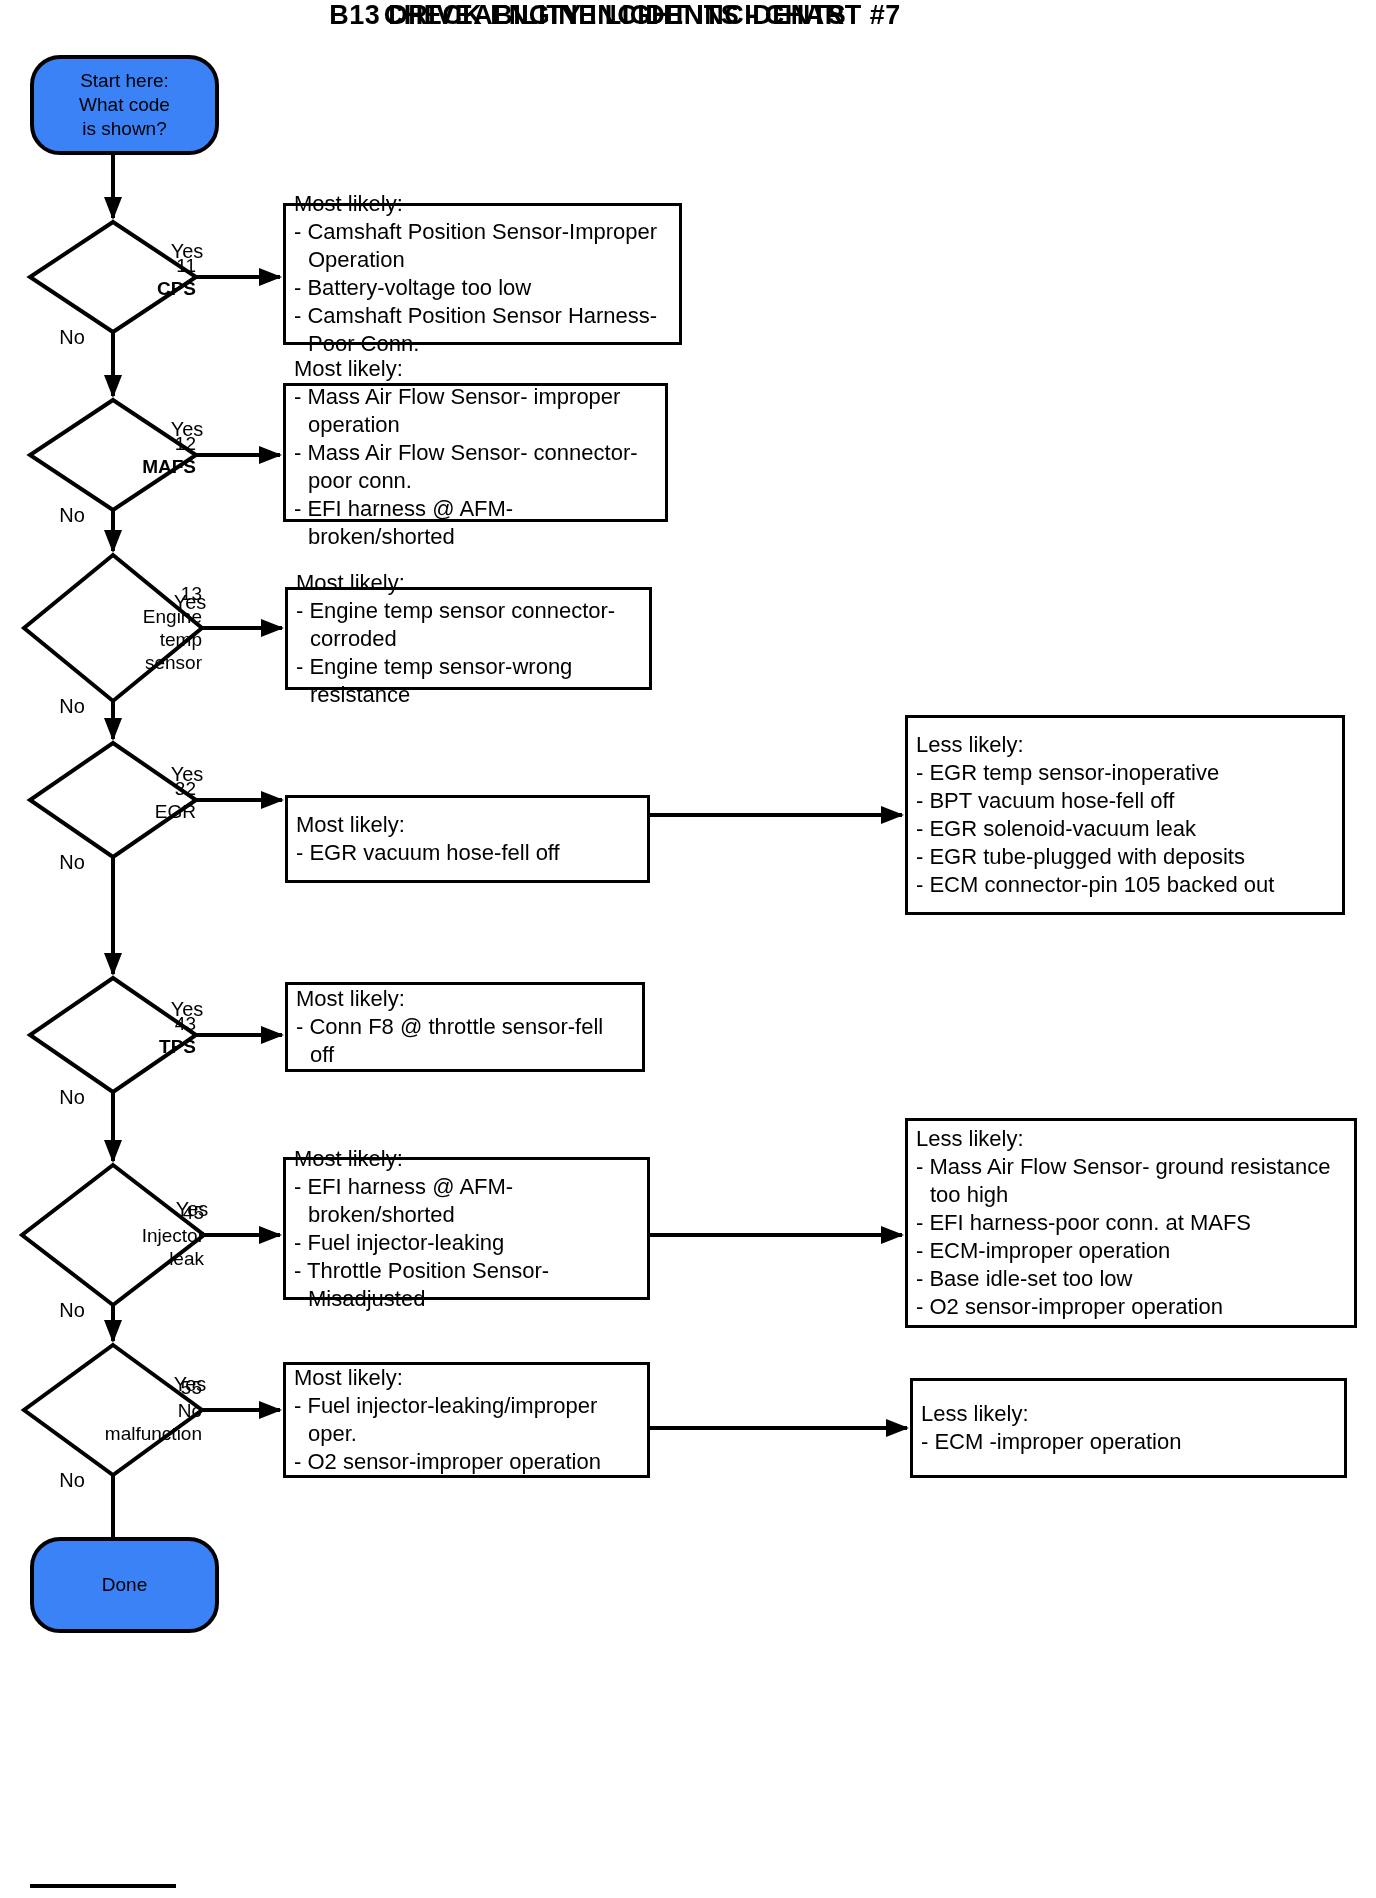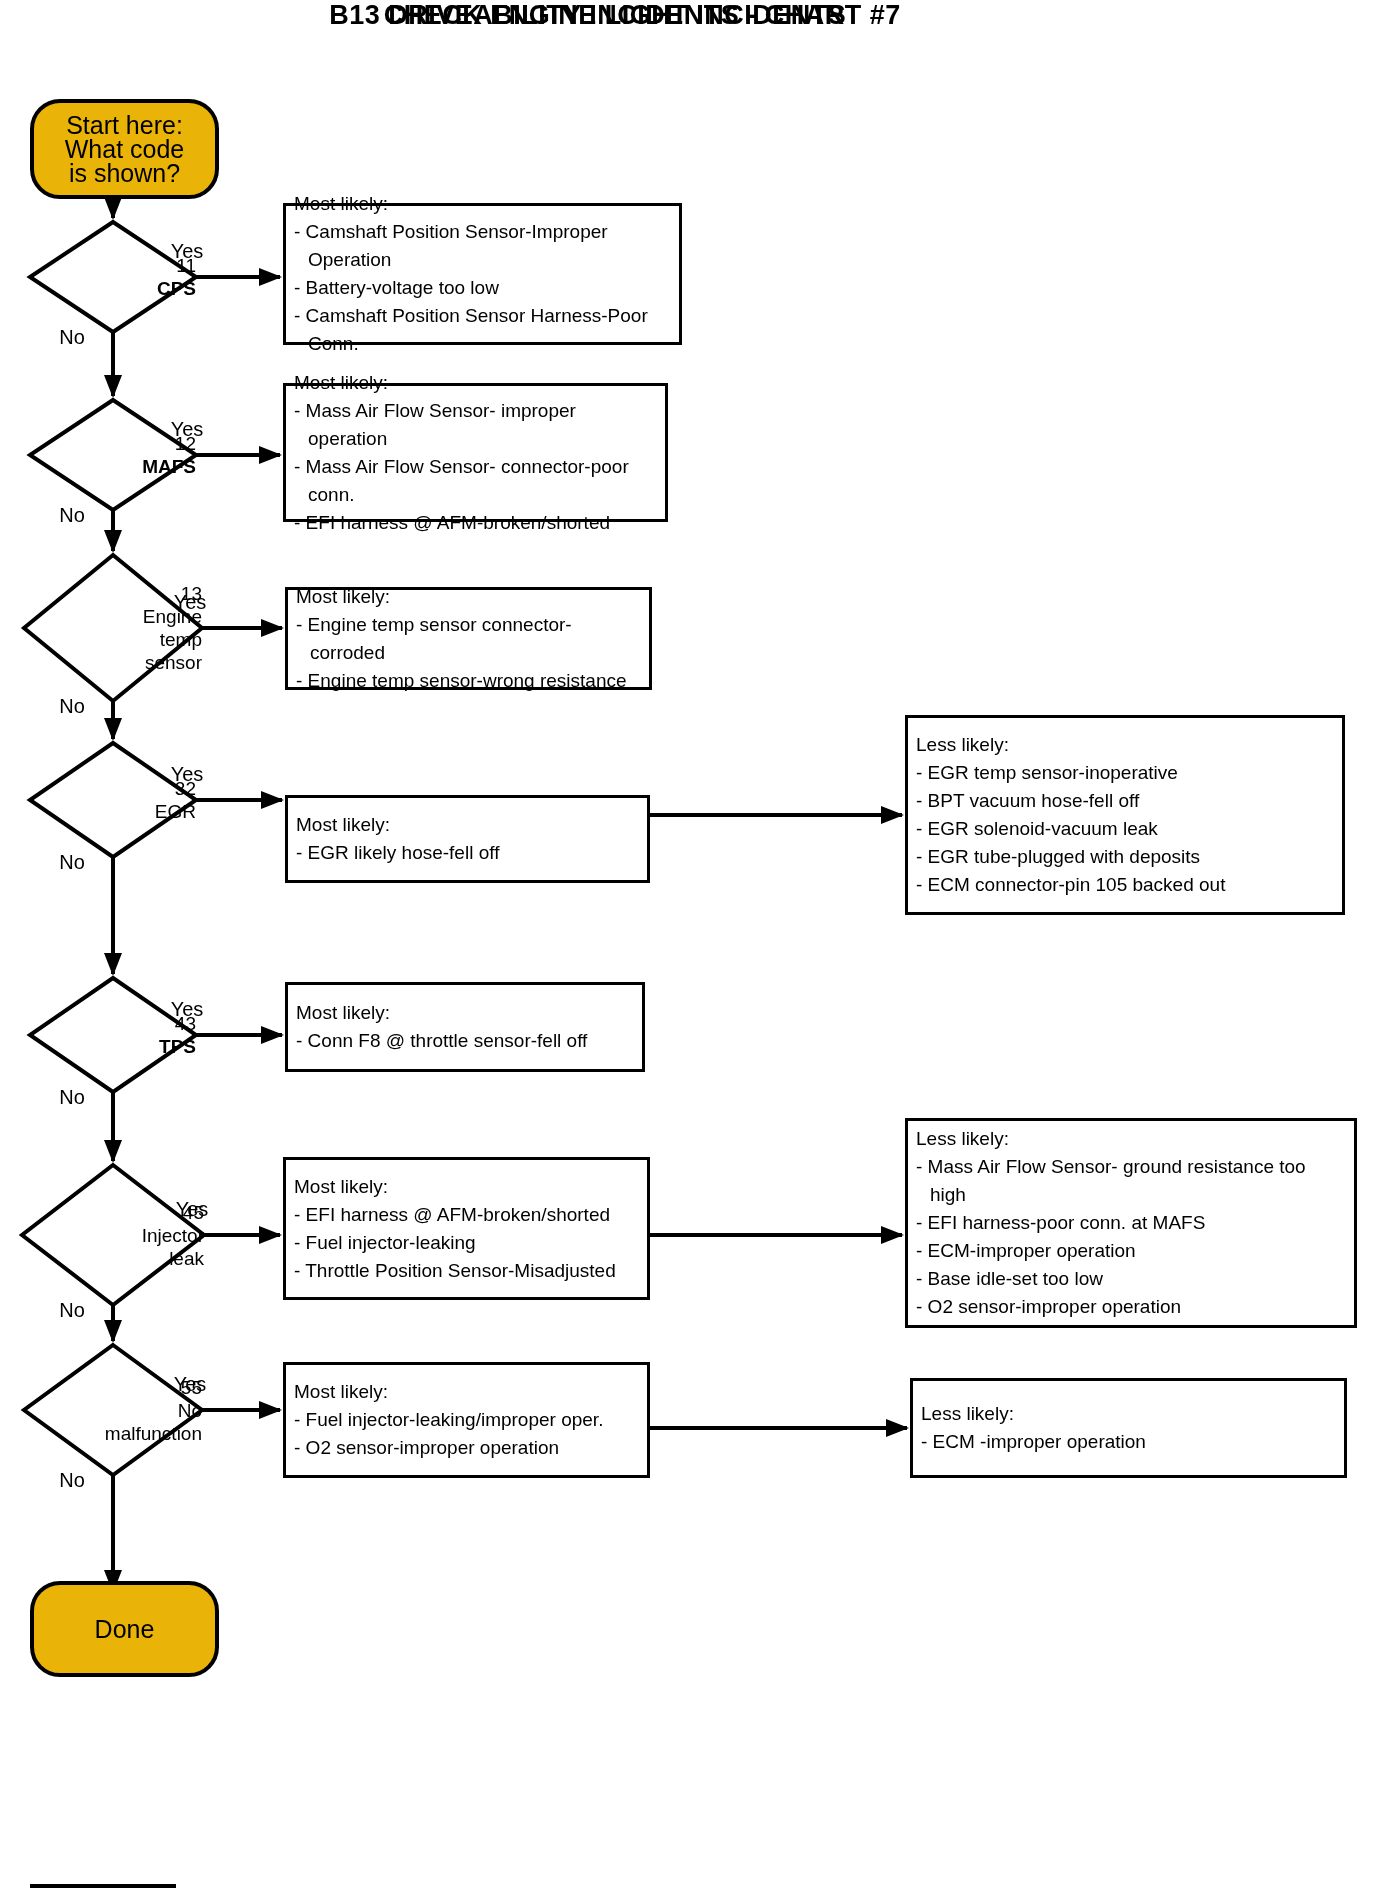--- a/index.html
+++ b/index.html
@@ -4,30 +4,30 @@
 <style>
   html,body{margin:0;padding:0;background:#fff;}
   #page{
     position:relative;width:1376px;height:1898px;background:#ffffff;
     font-family:"Liberation Sans","DejaVu Sans",sans-serif;color:#000;
     overflow:hidden;
   }
   .abs{position:absolute;}
   .title{width:1230px;text-align:center;font-weight:bold;font-size:27px;letter-spacing:0.5px;}
   .terminal{
-    border:4px solid #000;border-radius:30px;background:#eab308;
+    border:4px solid #000;border-radius:30px;background:#3b82f6;
     display:flex;flex-direction:column;justify-content:center;align-items:center;
-    font-size:25px;line-height:24px;text-align:center;margin-top:44px;
+    font-size:19px;line-height:24px;text-align:center;
   }
   .dtext{text-align:right;font-size:19px;line-height:23px;}
   .dtext .bold{font-weight:bold;}
   .box{
     border:3px solid #000;background:#fff;
     display:flex;flex-direction:column;justify-content:center;
-    font-size:19px;line-height:28px;padding-left:8px;padding-right:14px;box-sizing:border-box;
+    font-size:22px;line-height:28px;padding-left:8px;padding-right:14px;box-sizing:border-box;
   }
   .box .item{padding-left:14px;text-indent:-14px;}
   .lbl{font-size:20px;text-align:center;}
   .rule{background:#000;}
   svg line, svg polygon{shape-rendering:geometricPrecision;}
 </style>
 </head>
 <body>
 
 <div id="page">
@@ -119,21 +119,21 @@
   </div>
 
   <div class="abs dtext" style="left:30px;top:777px;width:166px">
     <div>32</div>
     <div>EGR</div>
   </div>
   <div class="abs lbl" style="left:157px;top:763px;width:60px">Yes</div>
   <div class="abs lbl" style="left:44px;top:851px;width:56px">No</div>
   <div class="abs box" style="left:285px;top:795px;width:365px;height:88px">
     <div>Most likely:</div>
-    <div class="item">- EGR likely hose-fell off</div>
+    <div class="item">- EGR vacuum hose-fell off</div>
   </div>
   <div class="abs box" style="left:905px;top:715px;width:440px;height:200px">
     <div>Less likely:</div>
     <div class="item">- EGR temp sensor-inoperative</div>
     <div class="item">- BPT vacuum hose-fell off</div>
     <div class="item">- EGR solenoid-vacuum leak</div>
     <div class="item">- EGR tube-plugged with deposits</div>
     <div class="item">- ECM connector-pin 105 backed out</div>
   </div>
 

